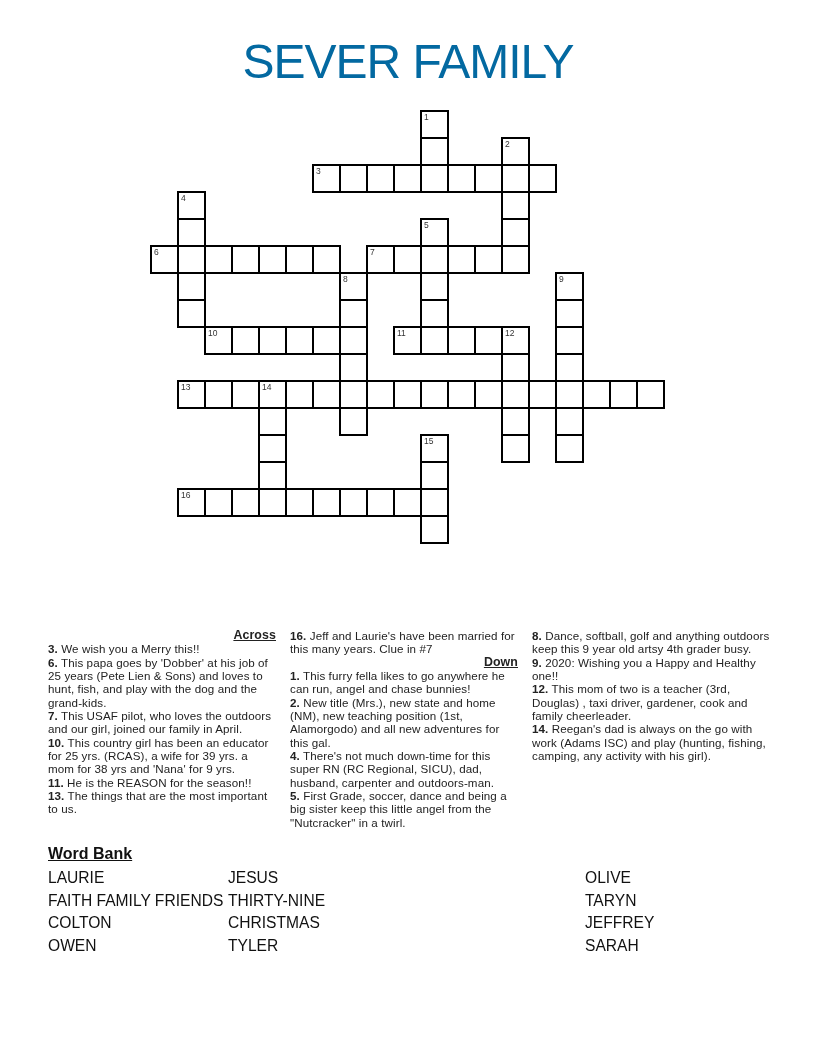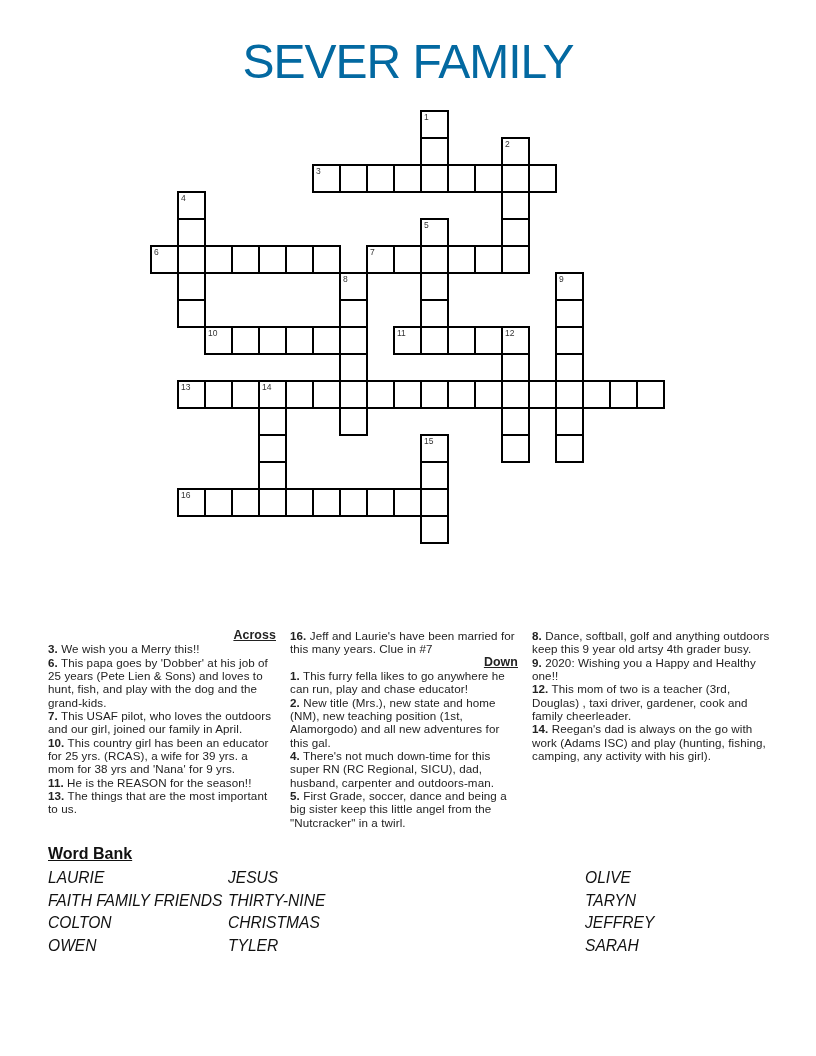--- a/index.html
+++ b/index.html
@@ -50,21 +50,21 @@
     text-decoration:underline;
     text-align:right;
   }
 
   
   .wb-header {
     position:absolute; left:48px; top:845px;
     font-size:16px; font-weight:700; text-decoration:underline;
     color:#111;
   }
-  .wordbank { position:absolute; left:0; top:867px; width:752px; height:95px;font-style:italic; }
+  .wordbank { position:absolute; left:0; top:867px; width:752px; height:95px; }
   .wb-col { position:absolute; top:0; }
   .wb-col .wb-item { font-size:15.6px; line-height:22.5px; color:#111; white-space:nowrap; }
   #wb-col-0 { left:48px; }
   #wb-col-1 { left:228px; }
   #wb-col-2 { left:408px; }
   #wb-col-3 { left:585px; }
 </style>
 </head>
 <body>
 
@@ -203,21 +203,21 @@
       <p class="clue"><b>3.</b> <span>We wish you a Merry this!!</span></p>
       <p class="clue"><b>6.</b> <span>This papa goes by 'Dobber' at his job of 25 years (Pete Lien &amp; Sons) and loves to hunt, fish, and play with the dog and the grand-kids.</span></p>
       <p class="clue"><b>7.</b> <span>This USAF pilot, who loves the outdoors and our girl, joined our family in April.</span></p>
       <p class="clue"><b>10.</b> <span>This country girl has been an educator for 25 yrs. (RCAS), a wife for 39 yrs. a mom for 38 yrs and 'Nana' for 9 yrs.</span></p>
       <p class="clue"><b>11.</b> <span>He is the REASON for the season!!</span></p>
       <p class="clue"><b>13.</b> <span>The things that are the most important to us.</span></p>
     </div>
   <div class="cluecol" id="cluecol-mid">
       <p class="clue"><b>16.</b> <span>Jeff and Laurie's have been married for this many years. Clue in #7</span></p>
       <div class="clue-header">Down</div>
-      <p class="clue"><b>1.</b> <span>This furry fella likes to go anywhere he can run, play and chase educator!</span></p>
+      <p class="clue"><b>1.</b> <span>This furry fella likes to go anywhere he can run, angel and chase bunnies!</span></p>
       <p class="clue"><b>2.</b> <span>New title (Mrs.), new state and home (NM), new teaching position (1st, Alamorgodo) and all new adventures for this gal.</span></p>
       <p class="clue"><b>4.</b> <span>There's not much down-time for this super RN (RC Regional, SICU), dad, husband, carpenter and outdoors-man.</span></p>
       <p class="clue"><b>5.</b> <span>First Grade, soccer, dance and being a big sister keep this little angel from the "Nutcracker" in a twirl.</span></p>
     </div>
   <div class="cluecol" id="cluecol-right">
       <p class="clue"><b>8.</b> <span>Dance, softball, golf and anything outdoors keep this 9 year old artsy 4th grader busy.</span></p>
       <p class="clue"><b>9.</b> <span>2020: Wishing you a Happy and Healthy one!!</span></p>
       <p class="clue"><b>12.</b> <span>This mom of two is a teacher (3rd, Douglas) , taxi driver, gardener, cook and family cheerleader.</span></p>
       <p class="clue"><b>14.</b> <span>Reegan's dad is always on the go with work (Adams ISC) and play (hunting, fishing, camping, any activity with his girl).</span></p>
     </div>

